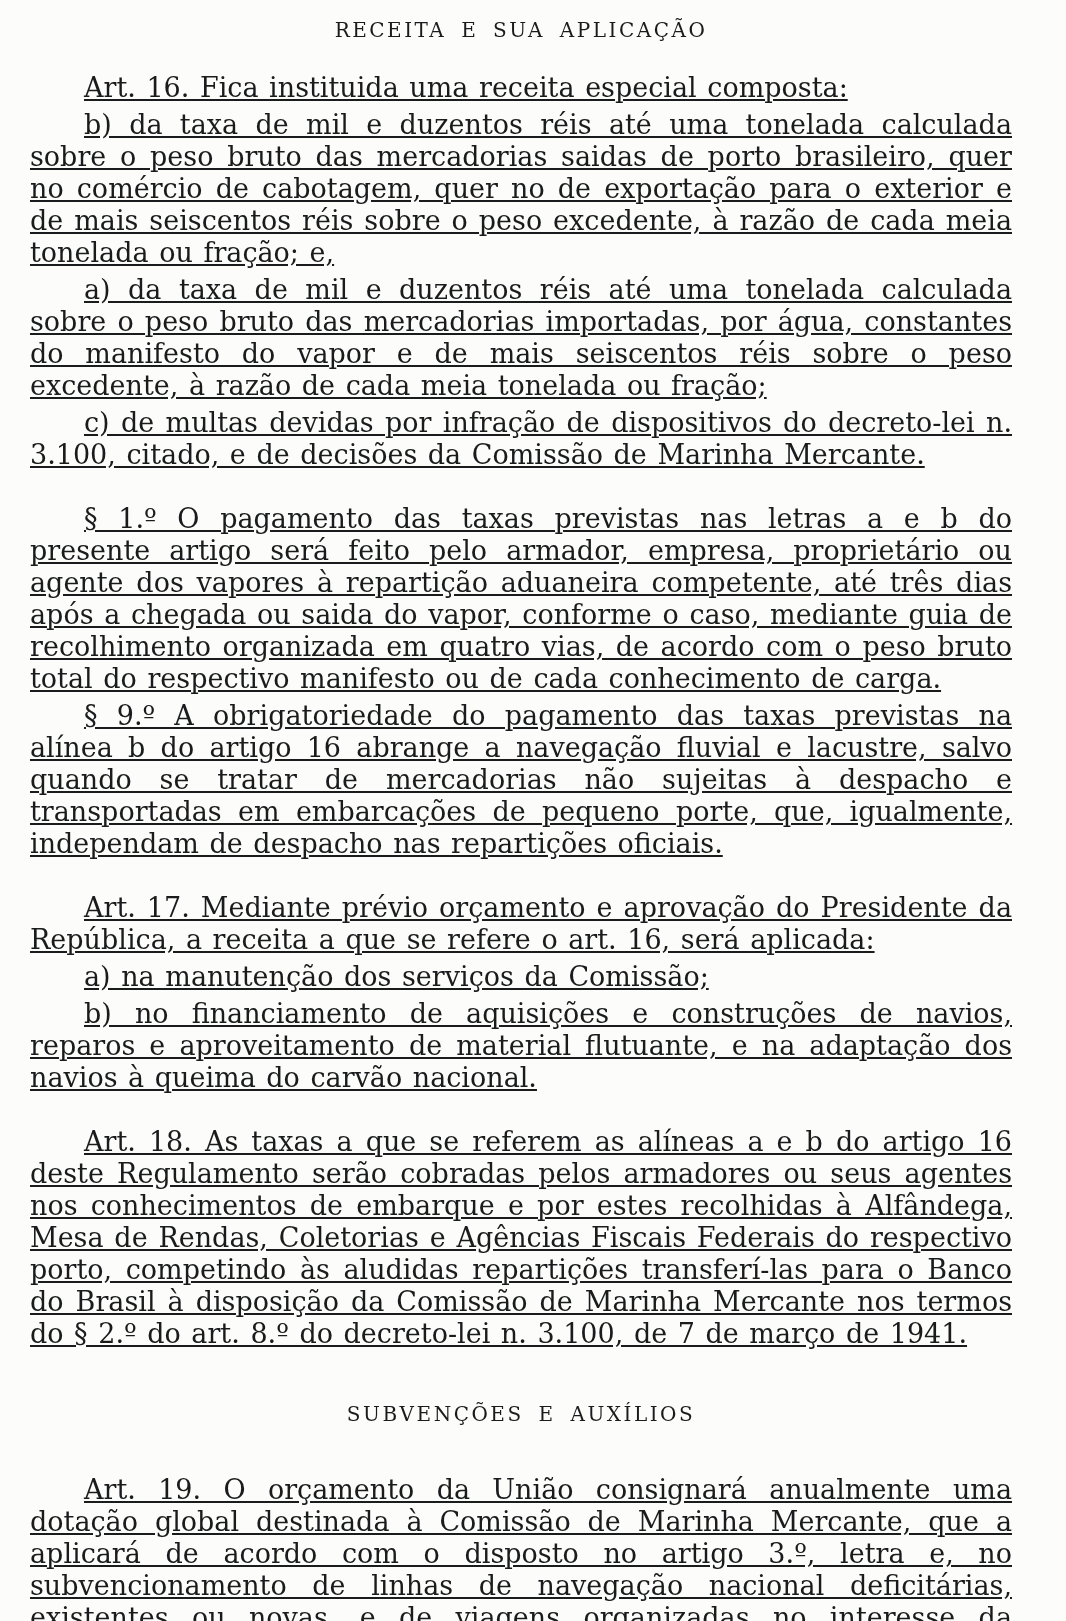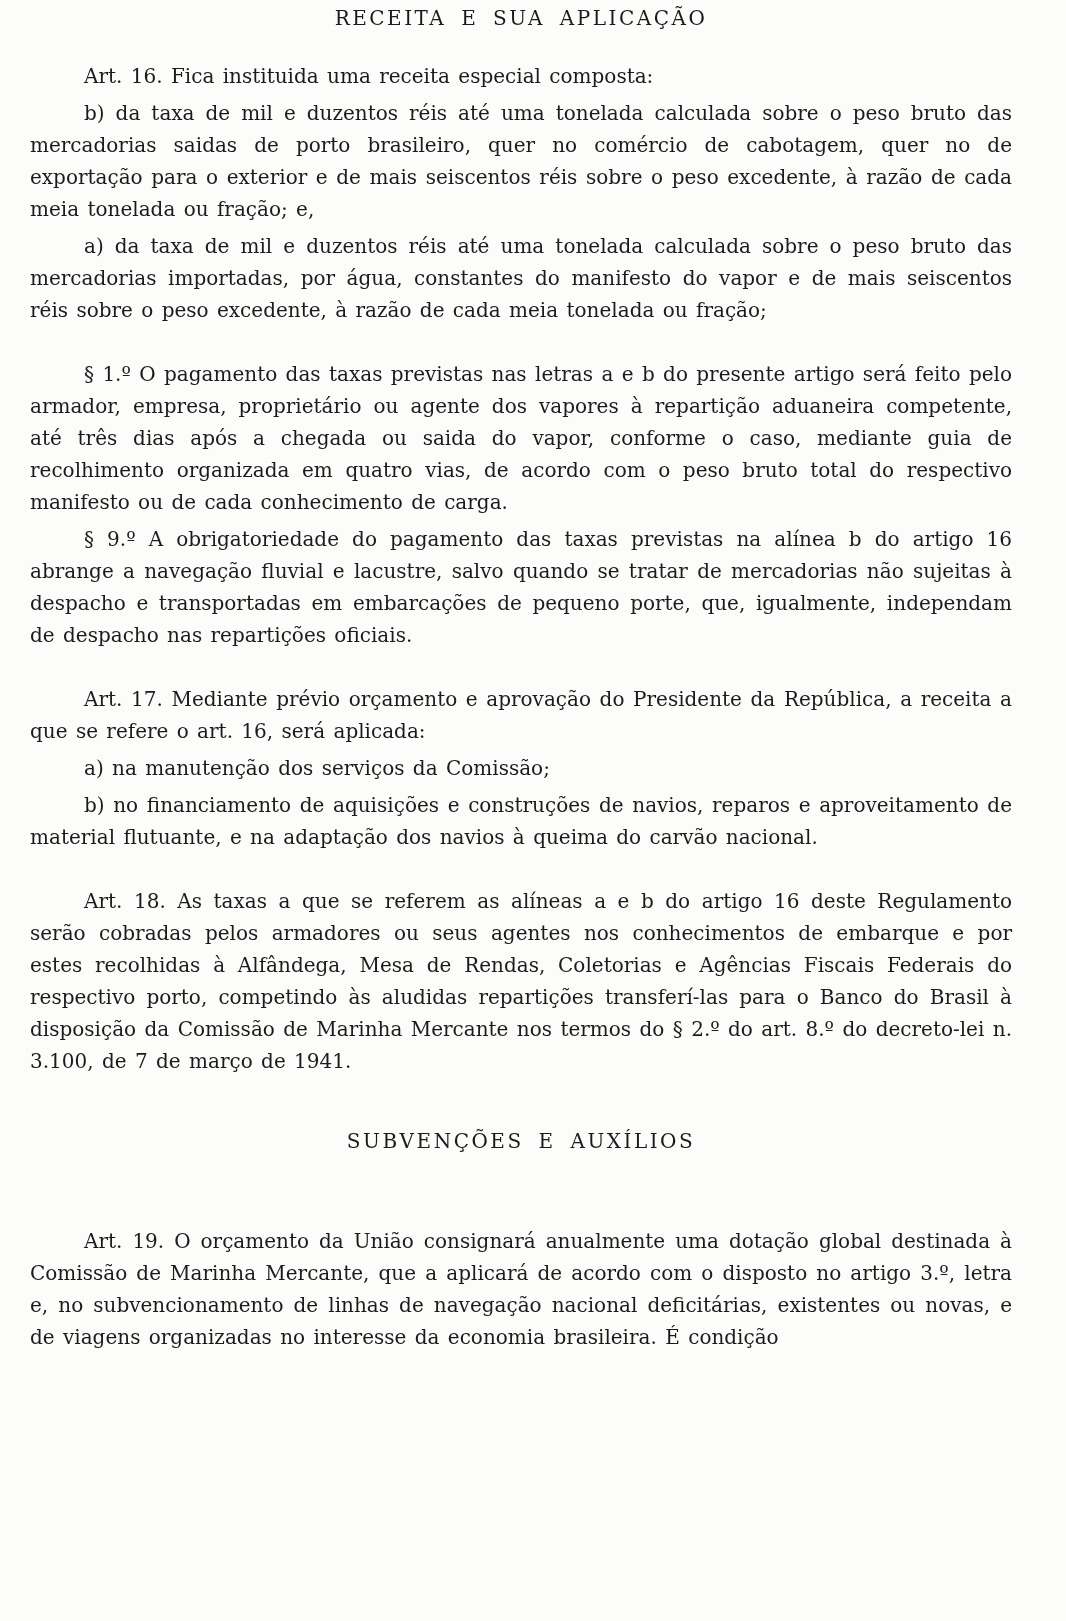--- a/index.html
+++ b/index.html
@@ -9,59 +9,61 @@
   }
   .page {
     position: relative;
     width: 1066px;
     height: 1621px;
     margin: 0 auto;
     background: #fcfcfa;
     color: #1a1b1d;
     font-family: "DejaVu Serif", "Liberation Serif", serif;
     box-sizing: border-box;
-    padding: 4px 54px 10px 30px;
+    padding: 16px 54px 10px 30px;
     overflow: hidden;
   }
   .doc-heading {
     font-size: 20px;
     font-weight: 500;
     text-align: center;
     letter-spacing: 2.5px;
     margin: 2px 0 30px 0;
     word-spacing: 6px;
   }
   .doc-heading.second {
-    margin: 52px 0 72px 0;
+    margin: 52px 0 48px 0;
   }
   p.para {
-    font-size: 20px;
+    font-size: 27px;
     line-height: 32px;
     text-align: justify;
     margin: 0 0 5px 0;
     text-indent: 54px;
     word-spacing: 2px;
+    text-decoration: underline;
   }
   p.para.sp-top {
     margin-top: 32px;
   }
 </style>
 </head>
 <body>
 
 <div class="page">
 
   <h1 class="doc-heading">RECEITA E SUA APLICAÇÃO</h1>
 
   <p class="para">Art. 16. Fica instituida uma receita especial composta:</p>
 
   <p class="para">b) da taxa de mil e duzentos réis até uma tonelada calculada sobre o peso bruto das mercadorias saidas de porto brasileiro, quer no comércio de cabotagem, quer no de exportação para o exterior e de mais seiscentos réis sobre o peso excedente, à razão de cada meia tonelada ou fração; e,</p>
 
   <p class="para">a) da taxa de mil e duzentos réis até uma tonelada calculada sobre o peso bruto das mercadorias importadas, por água, constantes do manifesto do vapor e de mais seiscentos réis sobre o peso excedente, à razão de cada meia tonelada ou fração;</p>
 
+  <p class="para">c) de multas devidas por infração de dispositivos do decreto-lei n. 3.100, citado, e de decisões da Comissão de Marinha Mercante.</p>
 
   <p class="para sp-top">§ 1.º O pagamento das taxas previstas nas letras a e b do presente artigo será feito pelo armador, empresa, proprietário ou agente dos vapores à repartição aduaneira competente, até três dias após a chegada ou saida do vapor, conforme o caso, mediante guia de recolhimento organizada em quatro vias, de acordo com o peso bruto total do respectivo manifesto ou de cada conhecimento de carga.</p>
 
 
   <p class="para">§ 9.º A obrigatoriedade do pagamento das taxas previstas na alínea b do artigo 16 abrange a navegação fluvial e lacustre, salvo quando se tratar de mercadorias não sujeitas à despacho e transportadas em embarcações de pequeno porte, que, igualmente, independam de despacho nas repartições oficiais.</p>
 
   <p class="para sp-top">Art. 17. Mediante prévio orçamento e aprovação do Presidente da República, a receita a que se refere o art. 16, será aplicada:</p>
 
   <p class="para">a) na manutenção dos serviços da Comissão;</p>
 

